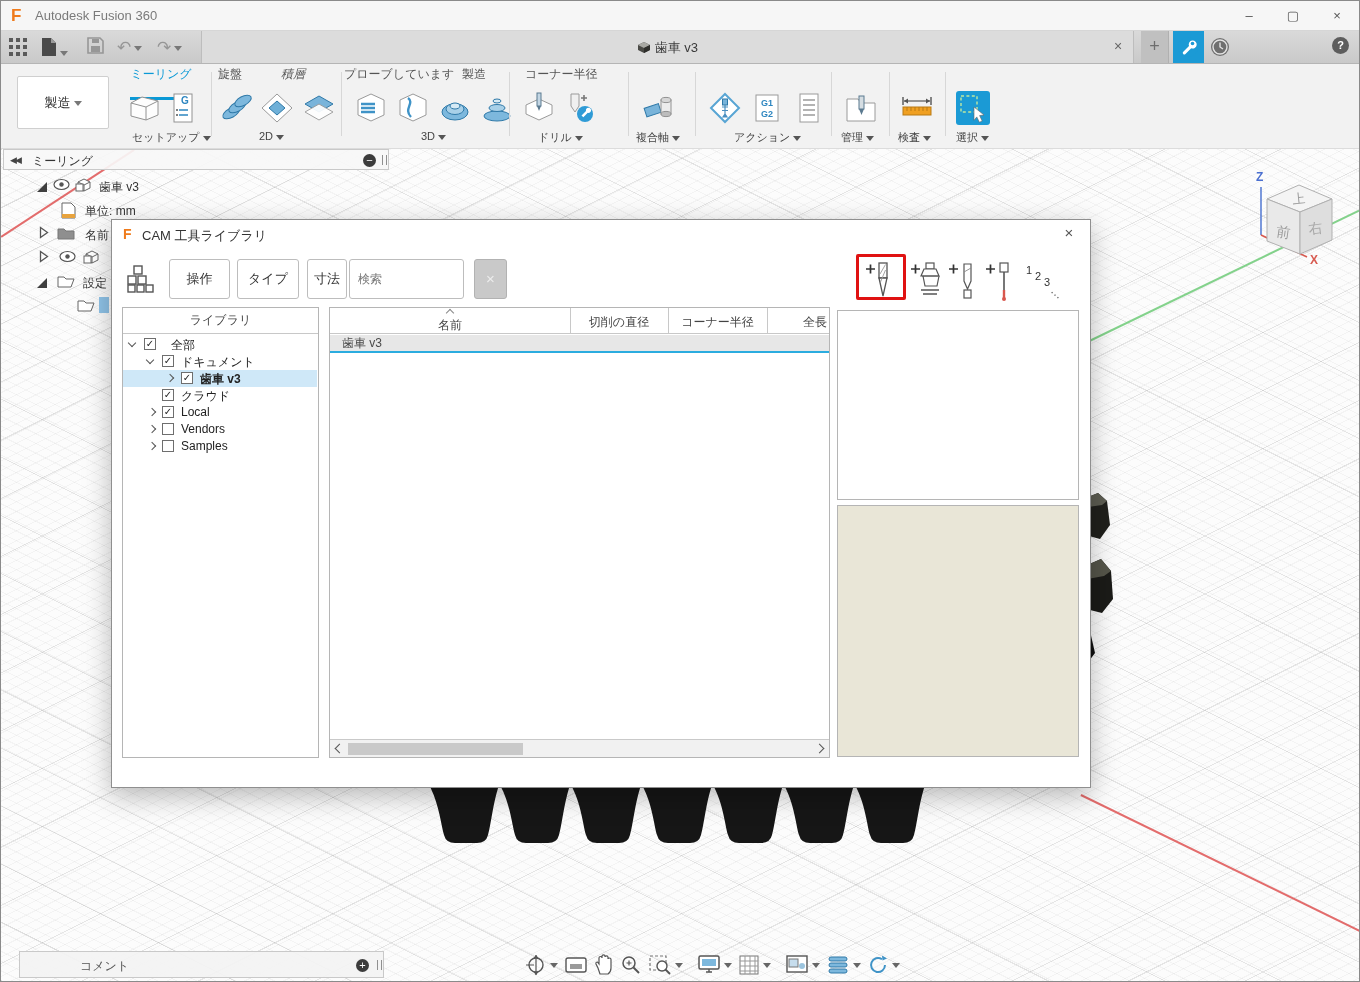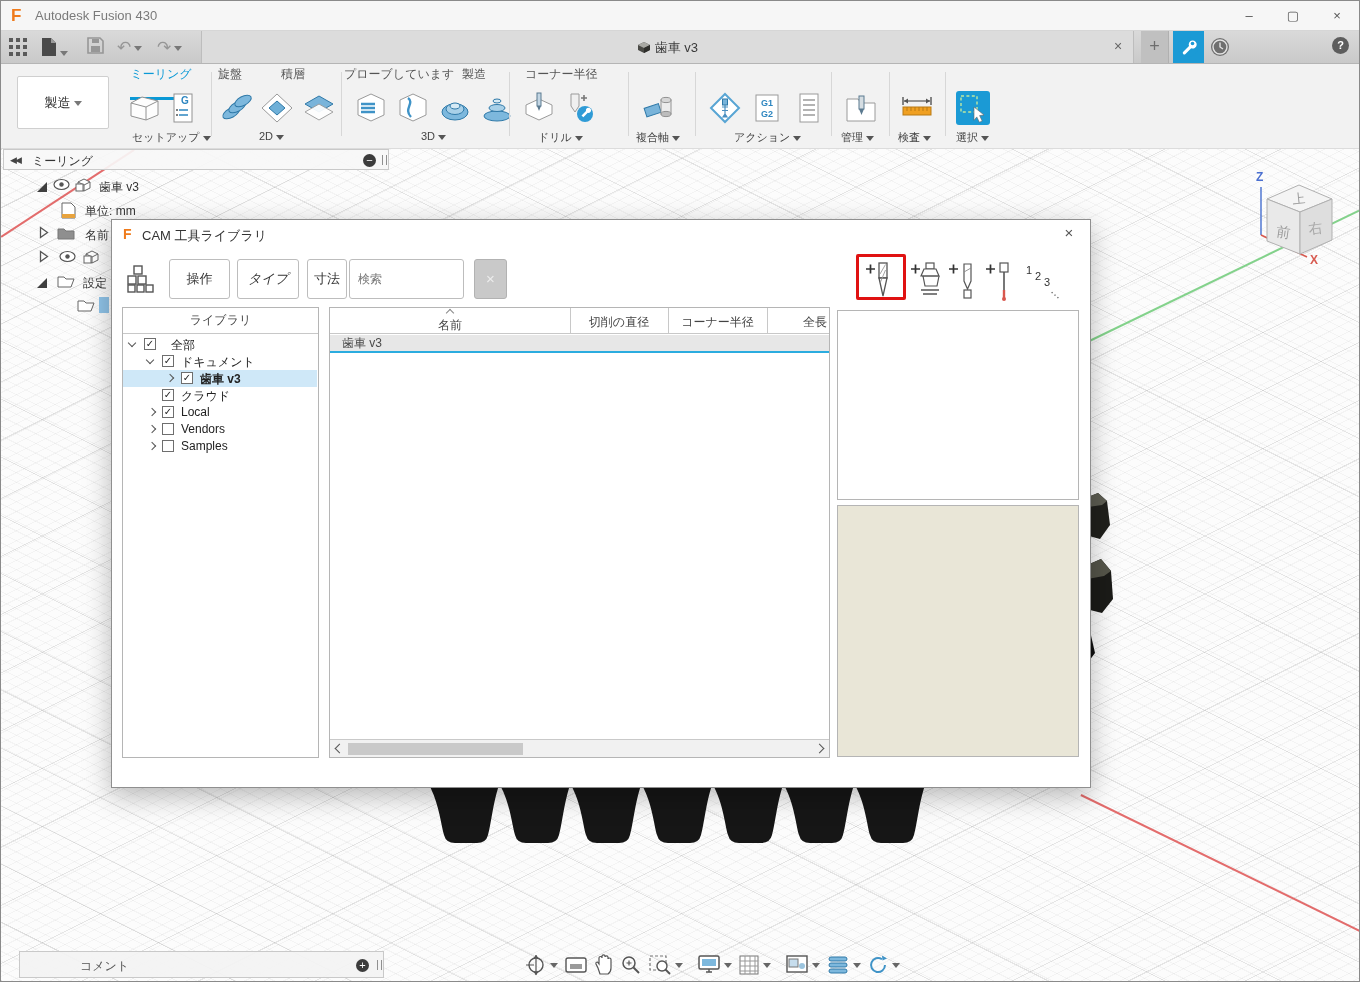--- a/index.html
+++ b/index.html
@@ -103,21 +103,21 @@
   .rbpanel { position:absolute; left:725px; top:285px; width:242px; height:252px; border:1px solid #b5b5b5; background:#e9e6d7; }
   svg text { font-family:"Liberation Sans",sans-serif; }
 </style>
 </head>
 <body>
 
 <div class="window">
 
   <div class="titlebar">
     <div class="flogo">F</div>
-    <div class="apptitle">Autodesk Fusion 430</div>
+    <div class="apptitle">Autodesk Fusion 360</div>
     <div class="wctl" style="right:88px;">–</div>
     <div class="wctl" style="right:44px;">▢</div>
     <div class="wctl" style="right:0;">×</div>
   </div>
 
   <div class="apptoolbar">
     <div class="tbicon" style="left:8px;top:7px;">
       <svg width="18" height="18" viewBox="0 0 18 18">
           <g fill="#5a5a5a">
             <rect x="0" y="0" width="4" height="4"></rect>
@@ -176,21 +176,21 @@
         </svg>
     </div>
     <div class="helpbtn">?</div>
   </div>
 
   <div class="ribbon">
     <div class="wsbtn"><span>製造</span><span class="ddc"></span></div>
 
     <div class="rtab active" style="left:129px;width:62px;text-align:center;">ミーリング</div>
     <div class="rtab" style="left:217px;">旋盤</div>
-    <div class="rtab" style="left:280px;">積層</div>
+    <div class="rtab" style="left:280px;font-style:italic;">積層</div>
     <div class="rtab" style="left:343px;">プローブしています</div>
     <div class="rtab" style="left:461px;">製造</div>
     <div class="rtab" style="left:524px;">コーナー半径</div>
 
     <div class="ricon" style="left:126px;">
       <svg width="36" height="36" viewBox="0 0 36 36">
           <path d="M4 13 L15 7 L31 11 L31 25 L19 30 L4 26 Z" fill="#fdfdfd" stroke="#929292"></path>
           <path d="M4 13 L19 17 L31 11 M19 17 L19 30" fill="none" stroke="#929292"></path>
         </svg>
     </div>
@@ -545,21 +545,21 @@
               <rect x="8" y="2" width="8" height="8"></rect>
               <rect x="2" y="12" width="8" height="8"></rect>
               <rect x="12" y="12" width="8" height="8"></rect>
               <rect x="2" y="21" width="7" height="7"></rect>
               <rect x="11" y="21" width="7" height="7"></rect>
               <rect x="20" y="21" width="7" height="7"></rect>
             </g>
           </svg>
       </div>
       <div class="fbtn" style="left:57px; width:61px;">操作</div>
-      <div class="fbtn" style="left:125px; width:62px;font-style:italic;">タイプ</div>
+      <div class="fbtn" style="left:125px; width:62px;">タイプ</div>
       <div class="fbtn" style="left:195px; width:40px;">寸法</div>
       <input class="searchbox" placeholder="検索" style="">
       <div class="clearx">×</div>
 
       <div class="redbox"></div>
       <div class="toolcell" style="left:751px;">
         <svg width="36" height="42" viewBox="0 0 36 42">
             <path d="M3 9 h9 M7.5 4.5 v9" stroke="#333" stroke-width="1.7"></path>
             <rect x="16" y="3" width="8" height="15" fill="#fff" stroke="#555" stroke-width="1.3"></rect>
             <path d="M16 18 L20 36 L24 18 Z" fill="#fff" stroke="#555" stroke-width="1.3"></path>

